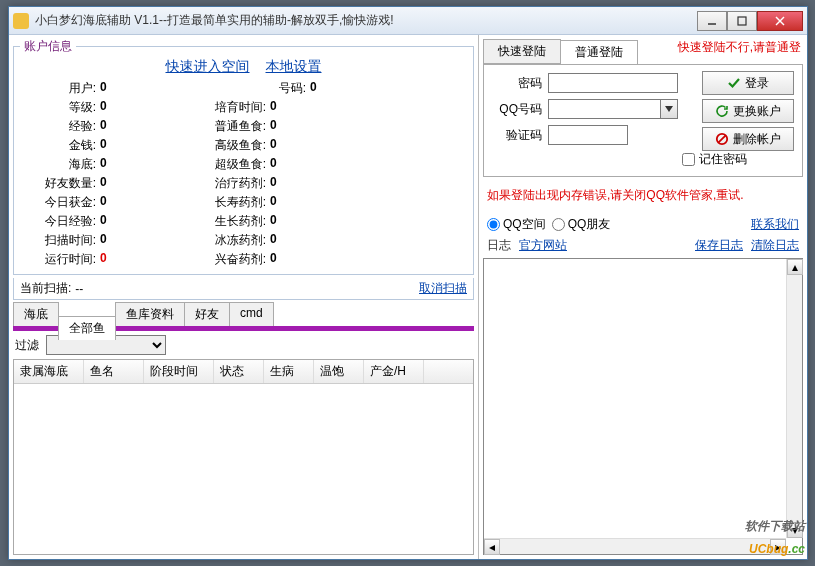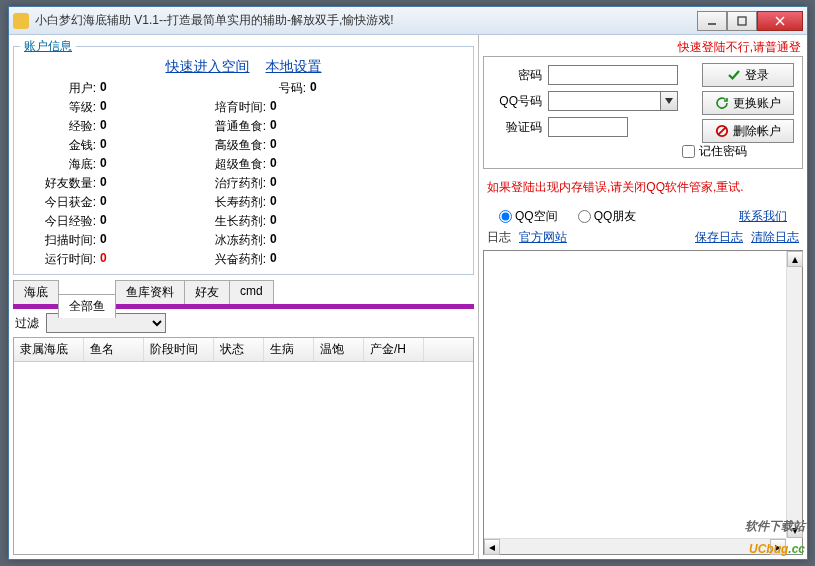--- a/index.html
+++ b/index.html
@@ -10,21 +10,21 @@
 .titlebar .title { flex: 1; color: #333; }
 .winbtns { display: flex; gap: 0; }
 .winbtn { width: 30px; height: 20px; border: 1px solid #888; background: linear-gradient(#f8f8f8,#e0e0e0); display: flex; align-items: center; justify-content: center; cursor: pointer; }
 .winbtn.close { width: 46px; background: linear-gradient(#e67,#c9302c); color: #fff; border-color: #a02622; }
 .winbtn svg { width: 10px; height: 10px; }
 .content { display: flex; height: calc(100% - 28px); }
 .left { width: 470px; border-right: 1px solid #bbb; display: flex; flex-direction: column; }
 .right { flex: 1; display: flex; flex-direction: column; }
 
 fieldset { border: 1px solid #b8c8dc; margin: 3px 4px; padding: 3px 6px 6px; }
-legend { padding: 0 4px; color: #0369a1; text-decoration: underline; }
+legend { padding: 0 4px; color: #701a75; }
 
 .acct-top { display: flex; justify-content: center; gap: 16px; margin-bottom: 4px; }
 .acct-top a { color: #0645ad; text-decoration: underline; font-size: 14px; cursor: pointer; }
 
 .acct-cols { display: flex; }
 .acct-col { display: flex; flex-direction: column; gap: 2px; }
 .acct-col.c1 { width: 170px; }
 .acct-col.c2 { flex: 1; }
 .stat-row { display: flex; }
 .stat-row .lbl { text-align: right; width: 80px; padding-right: 4px; }
@@ -59,21 +59,21 @@
 .login-row .combo { display: flex; }
 .login-row .combo input { width: 112px; border-right: none; }
 .login-row .combo .dd { width: 18px; height: 20px; border: 1px solid #7a7a7a; background: linear-gradient(#f8f8f8,#ddd); display: flex; align-items: center; justify-content: center; cursor: pointer; }
 .login-btns { position: absolute; right: 8px; top: 6px; display: flex; flex-direction: column; gap: 4px; }
 .btn3 { width: 92px; height: 24px; border: 1px solid #888; background: linear-gradient(#fdfdfd,#e6e6e6); display: flex; align-items: center; justify-content: center; gap: 4px; cursor: pointer; }
 .btn3 .ico { width: 14px; height: 14px; }
 .login-panel label.cb { display: flex; align-items: center; gap: 4px; margin-left: 190px; margin-top: 2px; }
 
 .login-err { color: #d00; margin: 10px 8px; }
 
-.space-row { display: flex; align-items: center; margin: 2px 20px; gap: 20px; }
+.space-row { display: flex; align-items: center; margin: 2px 8px; gap: 6px; }
 .space-row label { display: flex; align-items: center; gap: 3px; }
 .space-row .contact { margin-left: auto; color: #0645ad; text-decoration: underline; cursor: pointer; }
 
 .log-links { display: flex; margin: 2px 8px; gap: 8px; text-align: right; }
 .log-links span:first-child { color: #333; }
 .log-links a { color: #0645ad; text-decoration: underline; cursor: pointer; }
 .log-links .spacer { flex: 1; }
 
 .log-box { flex: 1; margin: 2px 4px 4px; border: 1px solid #888; background: #fff; position: relative; }
 .sb-v { position: absolute; right: 0; top: 0; bottom: 16px; width: 16px; background: #f0f0f0; border-left: 1px solid #ddd; }
@@ -205,20 +205,25 @@
                 <span class="val">0</span>
               </div>
               <div class="stat-row">
                 <span class="lbl">兴奋药剂:</span>
                 <span class="val">0</span>
               </div>
             </div>
         </div>
       </fieldset>
 
+      <div class="scanrow">
+        <span class="sl">当前扫描:</span>
+        <span class="sv">--</span>
+        <a>取消扫描</a>
+      </div>
 
       <div class="tabs" id="main-tabs">
           <div class="tab">海底</div>
           <div class="tab active">全部鱼</div>
           <div class="tab">鱼库资料</div>
           <div class="tab">好友</div>
           <div class="tab">cmd</div>
         </div>
 
       <div class="filter-row">
@@ -234,20 +239,24 @@
             <div class="th" style="width: 50px;">状态</div>
             <div class="th" style="width: 50px;">生病</div>
             <div class="th" style="width: 50px;">温饱</div>
             <div class="th" style="width: 60px;">产金/H</div>
           </div>
       </div>
     </div>
 
     <div class="right">
       <div style="display:flex;">
+        <div class="login-tabs" id="login-tabs">
+            <div class="login-tab">快速登陆</div>
+            <div class="login-tab active">普通登陆</div>
+          </div>
         <span class="login-note">快速登陆不行,请普通登</span>
       </div>
 
       <div class="login-panel">
         <div class="login-row">
           <span class="ll">密码</span>
           <input type="password" style="">
         </div>
         <div class="login-row">
           <span class="ll">QQ号码</span>

